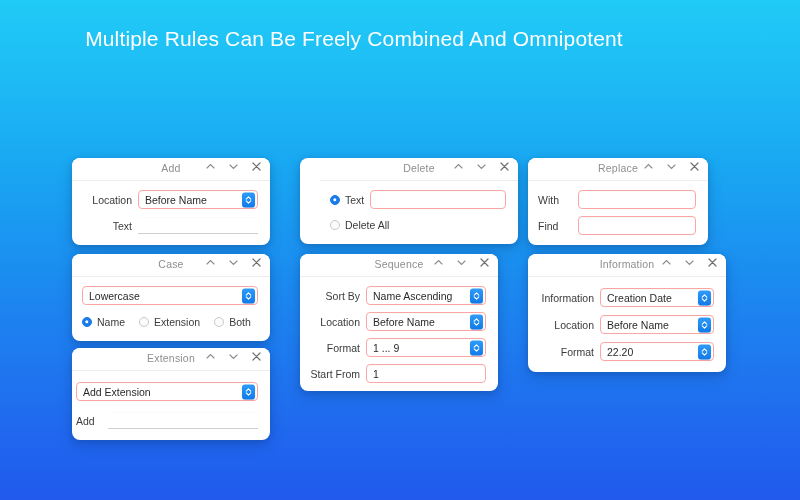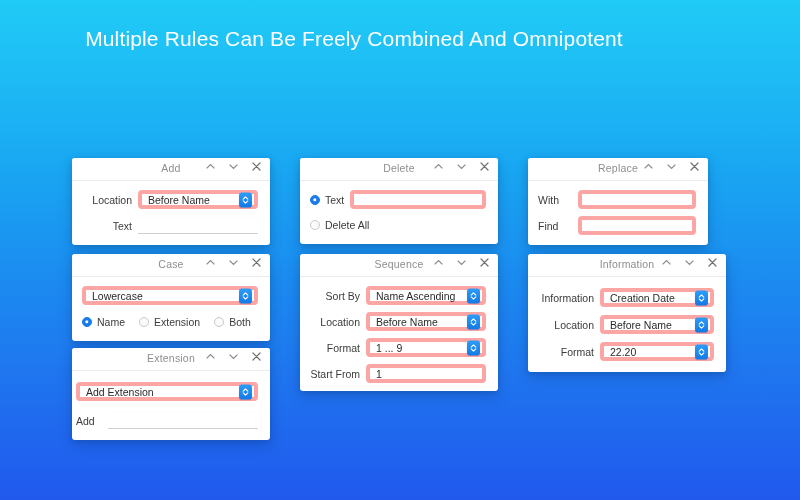--- a/index.html
+++ b/index.html
@@ -26,21 +26,21 @@
     font-size: 21px;
     font-weight: 400;
     letter-spacing: 0.15px;
     white-space: nowrap;
   }
 
   
   .card {
     position: absolute;
     background: #ffffff;
-    border-radius: 3px;
+    border-radius: 8px;
     box-shadow: 0 2px 6px rgba(0, 40, 90, 0.22), 0 6px 16px rgba(0, 30, 80, 0.14);
     overflow: hidden;
   }
   .titlebar {
     height: 22px;
     position: relative;
     border-bottom: 1px solid #ececec;
     background: #ffffff;
   }
   .titlebar .title {
@@ -90,21 +90,21 @@
     white-space: nowrap;
     flex: 0 0 auto;
   }
   .lbl.left { text-align: left; }
 
   
   .field {
     flex: 1 1 auto;
     position: relative;
     height: 19px;
-    border: 4px solid #fca5a5;
+    border: 1px solid #fca5a5;
     border-radius: 4px;
     background: #ffffff;
     box-sizing: border-box;
     display: flex;
     align-items: center;
     box-shadow: 0 1px 0 rgba(0,0,0,0.015) inset;
   }
   .field .val {
     font-size: 10.5px;
     color: #2a2a2a;
@@ -230,21 +230,21 @@
     </div>
     <div class="row">
       <span class="lbl" style="width:48px;">Text</span>
       <div class="field underline">
         <span class="val"></span>
       </div>
     </div>
   </div>
 </div>
 
-<div class="card" style="left:300px; top:158px; width:198px;">
+<div class="card" style="left:300px; top:158px; width:198px;padding-left:20px;">
   <div class="titlebar">
     <div class="title">Delete</div>
     <div class="winbtns">
       <span class="winbtn">
           <svg viewBox="0 0 11 11">
             <path d="M2 7 L5.5 3.5 L9 7" fill="none" stroke="#8b8b8b" stroke-width="1.1" stroke-linecap="round"></path>
           </svg>
         </span>
       <span class="winbtn">
           <svg viewBox="0 0 11 11">

